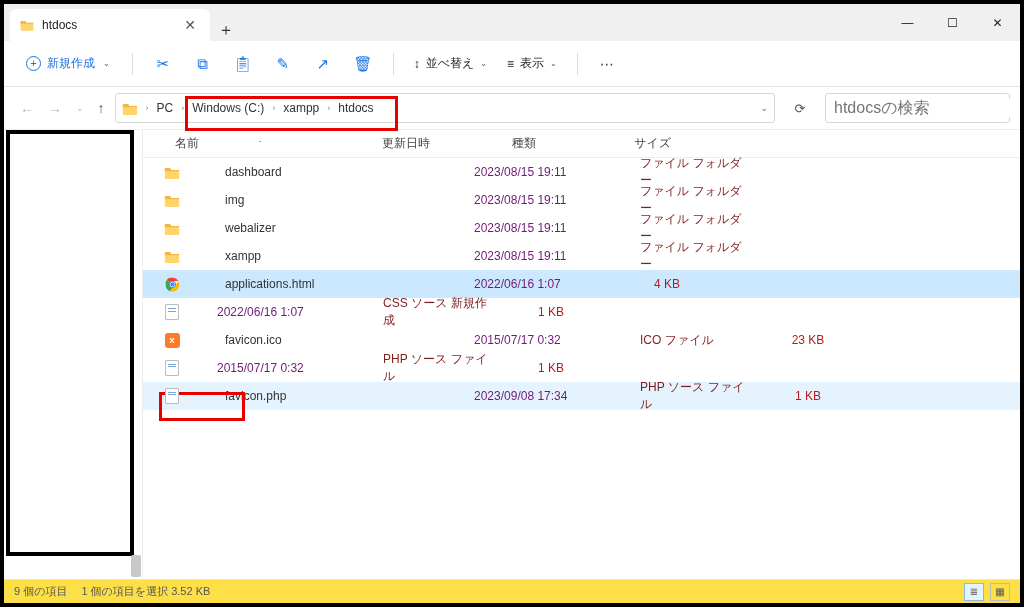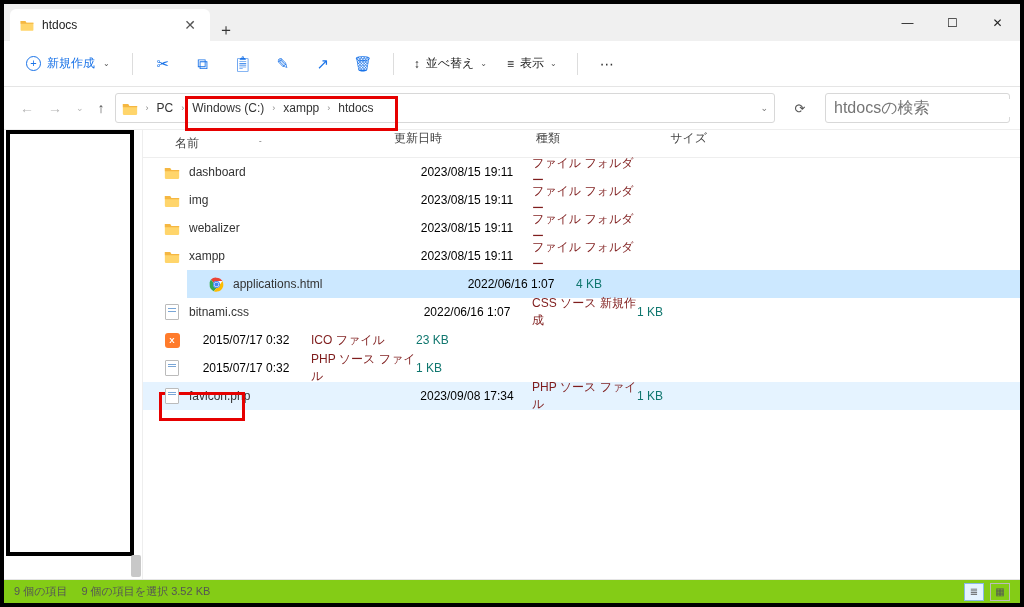--- a/index.html
+++ b/index.html
@@ -37,43 +37,43 @@
   
   .highlight-bc { position: absolute; border: 3px solid #e60000; pointer-events: none; left: 181px; top: 92px; width: 213px; height: 35px; }
   .highlight-file { position: absolute; border: 3px solid #e60000; pointer-events: none; left: 155px; top: 388px; width: 86px; height: 29px; }
   
   .body-area { display: flex; height: 452px; border-top: 1px solid #eee; }
   .nav-pane { width: 139px; background: #fff; border-right: 1px solid #eee; position: relative; }
   .nav-box { position: absolute; left: 2px; top: 0; width: 128px; height: 426px; border: 4px solid #000; }
   .nav-scrolltick { position: absolute; left: 127px; bottom: 4px; width: 10px; height: 22px; background: #c8c8c8; border-radius: 2px; }
   
   .content-pane { flex: 1; overflow: auto; }
-  .col-headers { height: 28px; display: flex; font-size: 12px; color: #444; border-bottom: 1px solid #eee; gap: 12px; }
+  .col-headers { height: 28px; display: flex; align-items: center; font-size: 12px; color: #444; border-bottom: 1px solid #eee; }
   .col-name { width: 239px; padding-left: 32px; display: flex; align-items: center; gap: 4px; }
   .sort-ind { font-size: 8px; color: #666; position: relative; left: 56px; }
   .col-date { width: 130px; font-family: Liberation Serif, serif; }
   .col-type { width: 105px; font-family: Liberation Serif, serif; }
   .col-size { width: 68px; text-align: right; padding-right: 14px; }
   
-  .file-row { height: 28px; display: flex; align-items: center; font-size: 12px; color: #333; padding-left: 20px; }
-  .file-row.selected { background: #cce8ff; margin-left: 44px; }
+  .file-row { height: 28px; display: flex; align-items: center; font-size: 12px; color: #333; padding-left: 20px; gap: 36px; }
+  .file-row.selected { background: #cce8ff; }
   .file-row.hover { background: #e5f3ff; }
   .fi-icon { width: 18px; display: flex; align-items: center; justify-content: center; }
   .fi-name { width: 221px; padding-left: 8px; }
-  .fi-date { width: 130px; color: #000000; text-align: center; }
+  .fi-date { width: 130px; color: #701a75; }
   .fi-type { width: 105px; color: #7f1d1d; }
-  .fi-size { width: 68px; text-align: left; color: #0f766e; padding-right: 14px; }
+  .fi-size { width: 68px; text-align: center; color: #b91c1c; padding-right: 14px; }
   
   .folder-svg { width: 16px; height: 13px; }
   .chrome-ico { width: 15px; height: 15px; }
   .generic-ico { width: 14px; height: 16px; border: 1px solid #bbb; background: #fff; position: relative; border-radius: 1px; }
   .generic-ico::before { content: ""; position: absolute; top: 3px; left: 2px; right: 2px; height: 5px; background: repeating-linear-gradient(#7aa6d6 0 1px, transparent 1px 2.5px); }
   .ico-ico { width: 15px; height: 15px; border-radius: 3px; background: #ff7b2b; display: flex; align-items: center; justify-content: center; color: #fff; font-size: 8px; font-weight: bold; }
   
-  .statusbar { position: absolute; bottom: 0; left: 0; right: 0; height: 24px; border-top: 1px solid #e5e5e5; display: flex; align-items: center; font-size: 11px; color: #555; padding: 0 10px; gap: 14px; background: #84cc16; }
+  .statusbar { position: absolute; bottom: 0; left: 0; right: 0; height: 24px; border-top: 1px solid #e5e5e5; display: flex; align-items: center; font-size: 11px; color: #555; padding: 0 10px; gap: 14px; background: #fde047; }
   .status-right { margin-left: auto; display: flex; gap: 6px; }
   .view-ico { width: 20px; height: 18px; border: 1px solid #bbb; display: flex; align-items: center; justify-content: center; font-size: 10px; }
   .view-ico.active { background: #e5f3ff; border-color: #8ab9e6; }
 </style>
 </head>
 <body>
 
 <div class="titlebar">
   <div class="tab-strip">
     <div class="tab">
@@ -230,29 +230,29 @@
             </svg>
           </div>
           <div class="fi-name">applications.html</div>
           <div class="fi-date">2022/06/16 1:07</div>
           <div class="fi-size">4 KB</div>
         </div>
         <div class="file-row">
           <div class="fi-icon">
             <div class="generic-ico"></div>
           </div>
-          <div class="fi-name">bitnami.css</div>
           <div class="fi-date">2022/06/16 1:07</div>
           <div class="fi-type">CSS ソース 新規作成</div>
           <div class="fi-size">1 KB</div>
         </div>
         <div class="file-row">
           <div class="fi-icon">
             <div class="ico-ico">X</div>
           </div>
+          <div class="fi-name">favicon.ico</div>
           <div class="fi-date">2015/07/17 0:32</div>
           <div class="fi-type">ICO ファイル</div>
           <div class="fi-size">23 KB</div>
         </div>
         <div class="file-row">
           <div class="fi-icon">
             <div class="generic-ico"></div>
           </div>
           <div class="fi-date">2015/07/17 0:32</div>
           <div class="fi-type">PHP ソース ファイル</div>
@@ -266,18 +266,18 @@
           <div class="fi-date">2023/09/08 17:34</div>
           <div class="fi-type">PHP ソース ファイル</div>
           <div class="fi-size">1 KB</div>
         </div>
       </div>
   </div>
 </div>
 
 <div class="statusbar">
   <span>9 個の項目</span>
-  <span>9 個の項目を選択 3.52 KB</span>
+  <span>1 個の項目を選択 3.52 KB</span>
   <div class="status-right">
     <div class="view-ico active">≣</div>
     <div class="view-ico">▦</div>
   </div>
 </div>
 
 </body></html>

